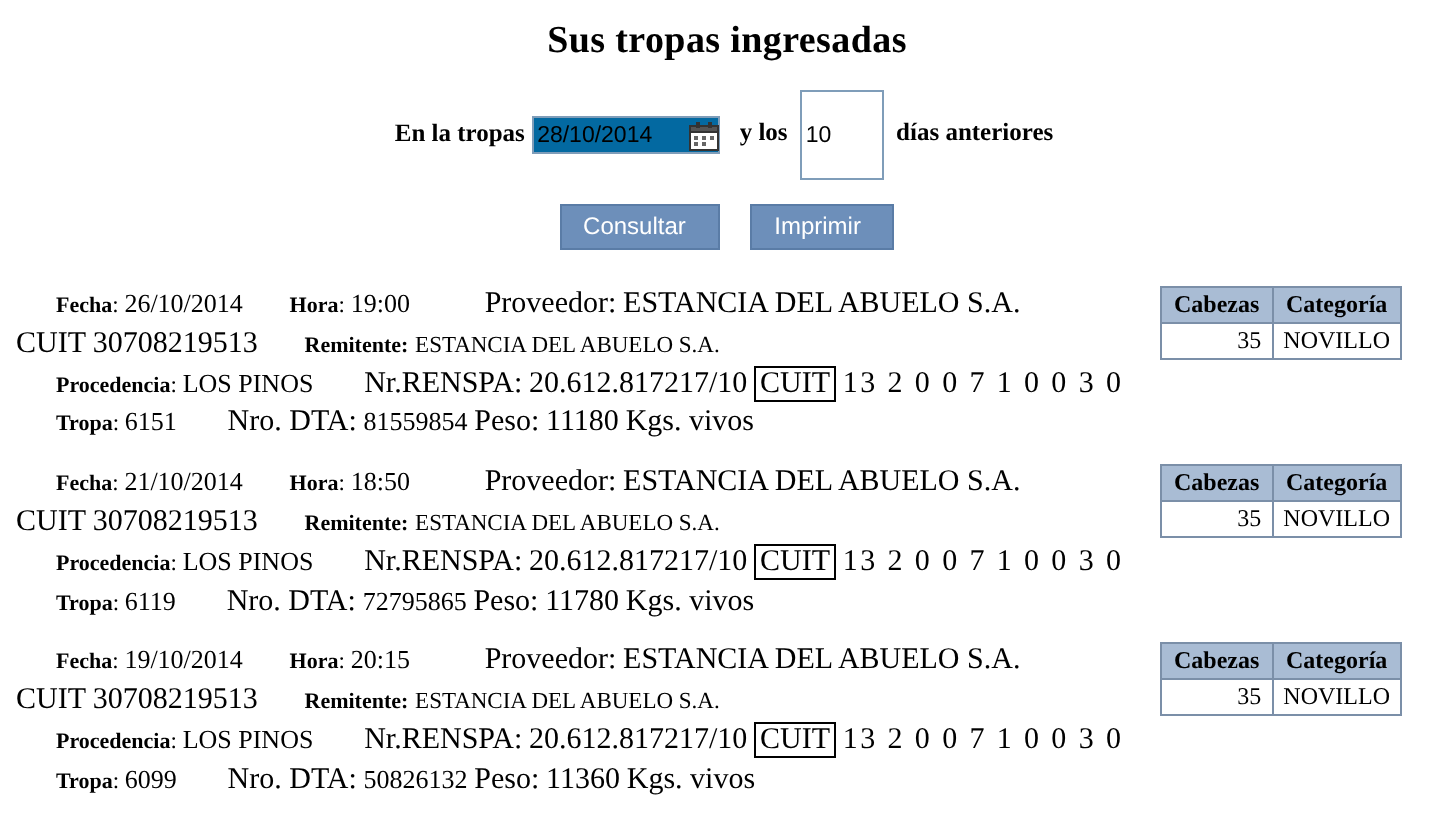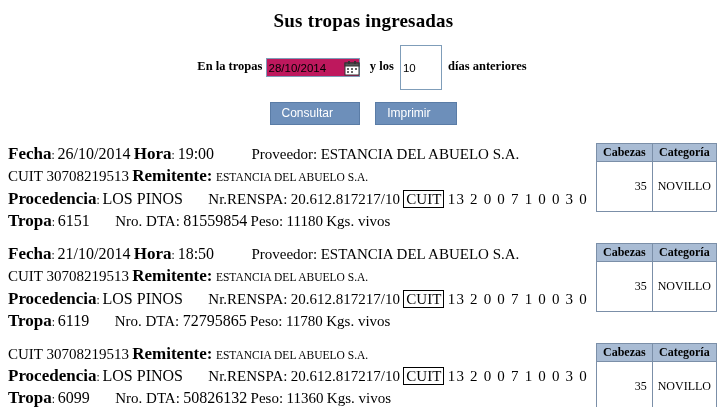--- a/index.html
+++ b/index.html
@@ -39,21 +39,21 @@
     position: relative;
     vertical-align: middle;
   }
   input.date-input {
     width: 88px;
     height: 15px;
     font-family: "Liberation Sans", sans-serif;
     font-size: 11.5px;
     padding: 1px 2px;
     border: 1px solid #7f9db9;
-    background: #be185d;
+    background: #0369a1;
     vertical-align: middle;
   }
   .cal-icon {
     display: inline-block;
     width: 16px;
     height: 16px;
     vertical-align: middle;
     margin-left: -19px;
     margin-right: 4px;
     position: relative;
@@ -79,21 +79,21 @@
     text-align: center;
     margin-top: 12px;
   }
   .btn {
     display: inline-block;
     background: #6d8fba;
     color: #ffffff;
     border: 1px solid #5a7ca6;
     font-family: "Liberation Sans", sans-serif;
     font-size: 12px;
-    padding: 4px 26px 5px 11px;
+    padding: 4px 16px 5px 11px;
     margin: 0 6px;
     cursor: pointer;
     line-height: 1;
   }
   .records {
     margin-top: 18px;
   }
   .record {
     position: relative;
     margin: 0 0 0 0;
@@ -101,65 +101,66 @@
     min-height: 72px;
   }
   .record .line {
     white-space: nowrap;
     line-height: 1.32;
     font-family: "Liberation Serif", serif;
     font-size: 13.5px;
   }
   .b {
     font-weight: bold;
-    font-size: 17px;
-    font-family: "Liberation Serif", serif;
+    font-size: 11px;
+    font-family: "Liberation Serif", serif;
+    margin-left: 20px;
   }
   .sm {
     font-size: 11.5px;
   }
   .lg {
     font-size: 15px;
   }
   .med {
-    font-size: 16px;
+    font-size: 13px;
   }
   .sp-l {
     margin-left: 22px;
   }
   .sp-l2 {
     margin-left: 34px;
   }
   .boxed {
     border: 1px solid #000000;
     padding: 0 2px;
   }
   .spaced-num {
     letter-spacing: 1.2px;
   }
   .cab-table {
     position: absolute;
-    right: 10px;
+    right: 26px;
     top: 0px;
     border-collapse: collapse;
     font-family: "Liberation Sans", sans-serif;
     font-size: 11.5px;
   }
   .cab-table th {
     background: #a9bcd4;
     border: 1px solid #7b8fa8;
     font-weight: bold;
     padding: 1px 6px;
     text-align: center;
     font-family: "Liberation Serif", serif;
     font-size: 12px;
   }
   .cab-table td {
     border: 1px solid #7b8fa8;
-    padding: 17px 5px;
+    padding: 1px 5px;
     background: #ffffff;
     font-family: "Liberation Serif", serif;
     font-size: 12px;
   }
   .cab-table td.num {
     text-align: right;
   }
   .footer-dot {
     text-align: center;
     font-size: 14px;
@@ -281,20 +282,26 @@
       <tr>
         <td class="num">35</td>
         <td>NOVILLO</td>
       </tr>
     </tbody>
       </table>
   </div>
 
   <div class="record">
     <div class="line">
+      <span class="b">Fecha</span><span class="sm">: </span><span class="med">19/10/2014</span>
+      <span class="b">Hora</span><span class="sm">: </span><span class="med">20:15</span>
+      <span class="lg sp-l2">Proveedor:</span>
+      <span class="lg">ESTANCIA DEL ABUELO S.A.</span>
+    </div>
+    <div class="line">
       <span class="lg">CUIT</span>
       <span class="lg">30708219513</span>
       <span class="b">Remitente:</span>
       <span class="sm">ESTANCIA DEL ABUELO S.A.</span>
     </div>
     <div class="line">
       <span class="b">Procedencia</span><span class="sm">: </span><span class="med">LOS  PINOS</span>
       <span class="lg sp-l">Nr.RENSPA:</span>
       <span class="lg">20.612.817217/10</span>
       <span class="lg boxed">CUIT</span>

